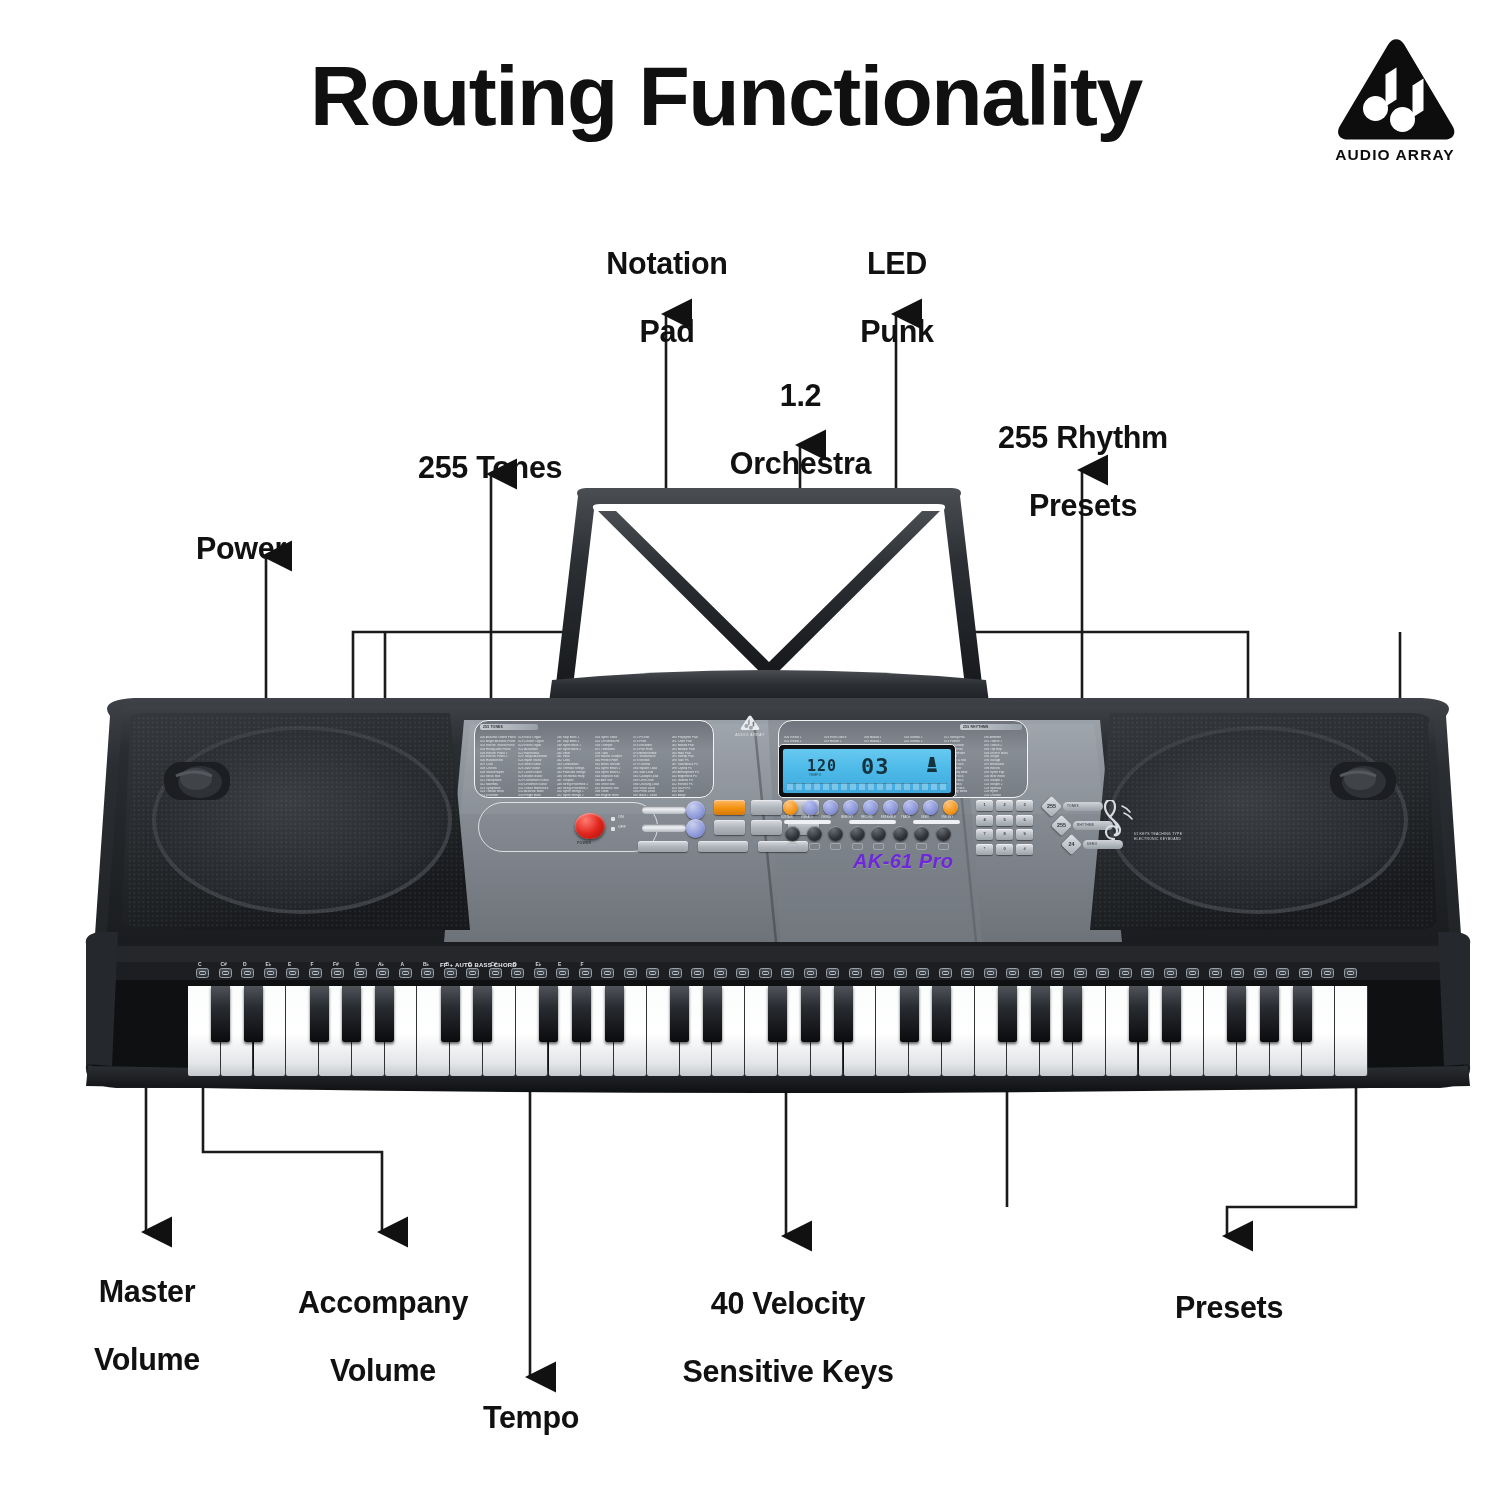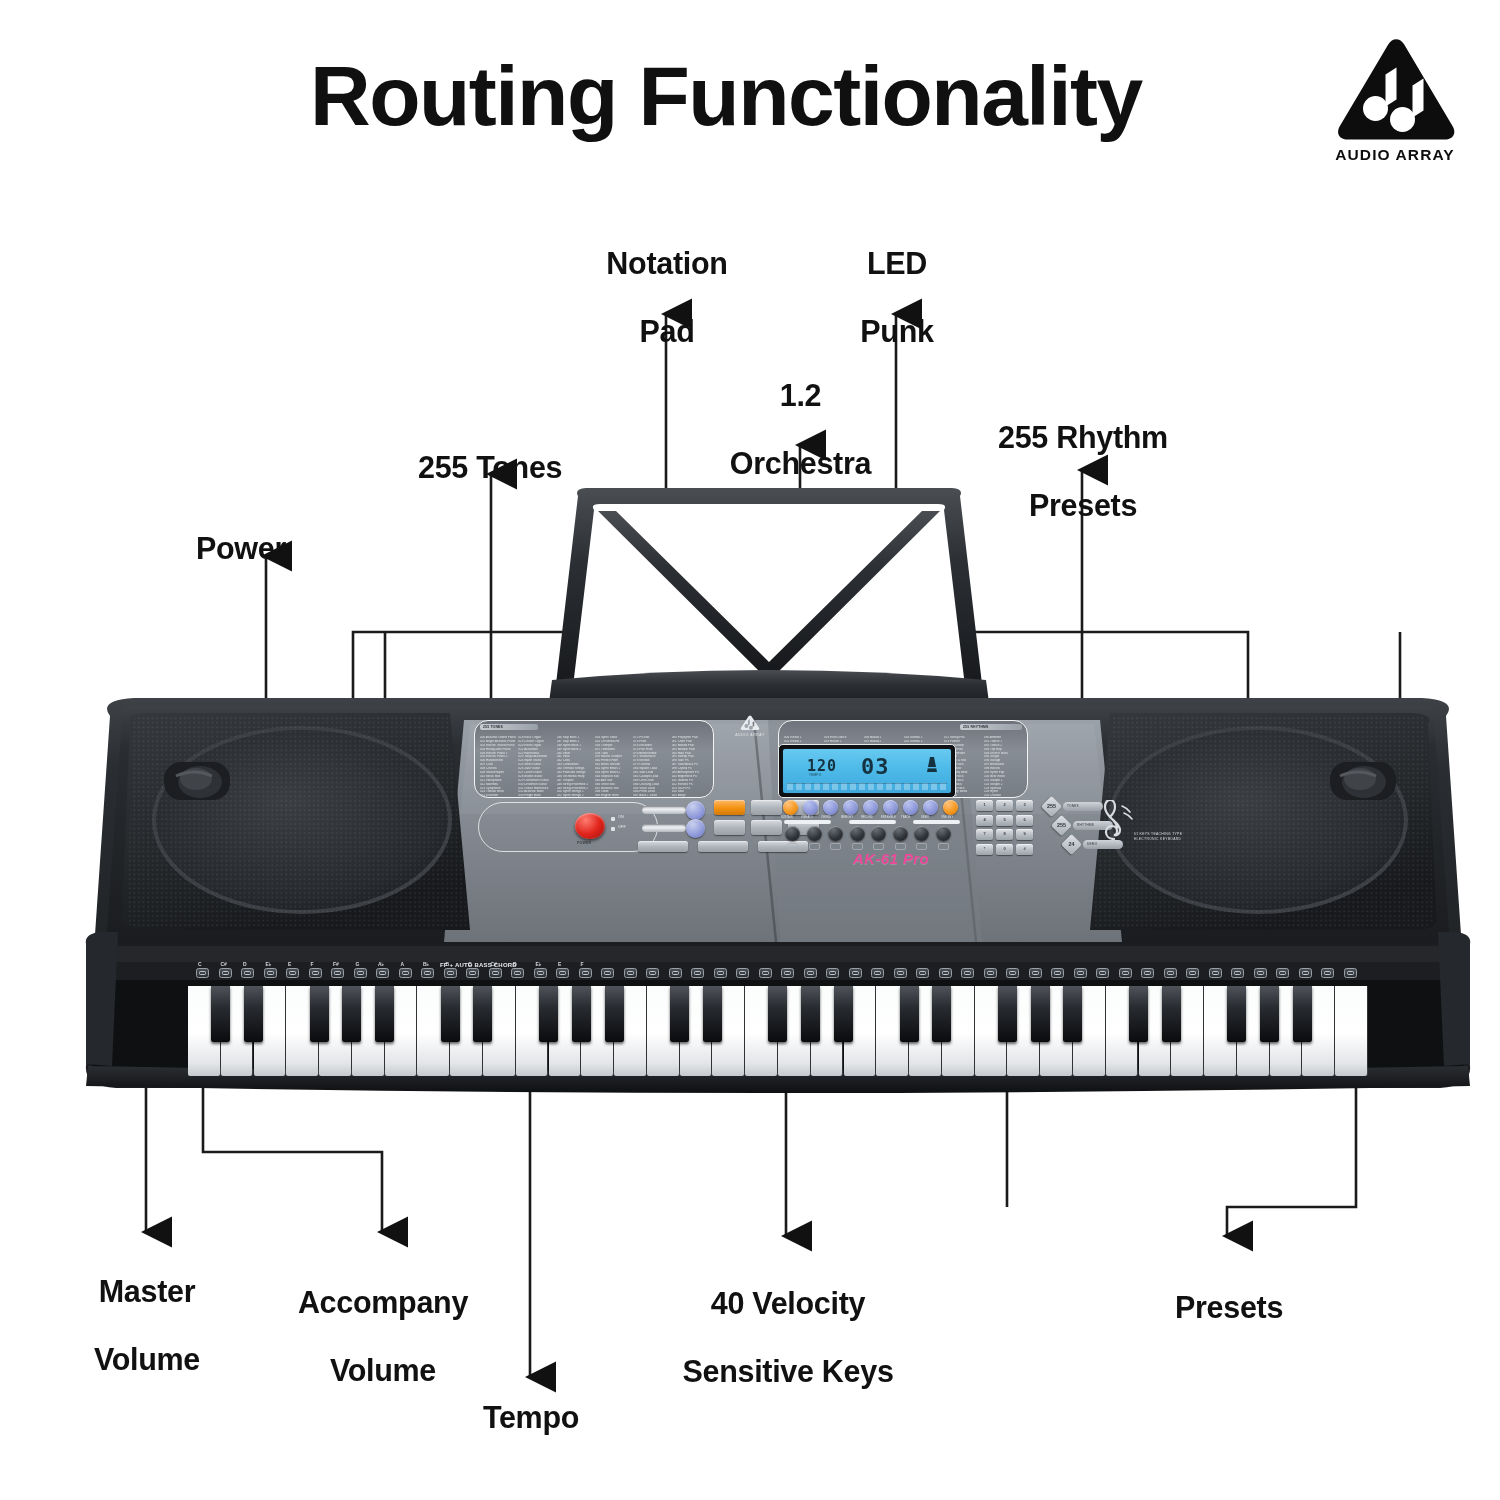--- a/index.html
+++ b/index.html
@@ -140,22 +140,22 @@
     width:15px; text-align:center; line-height:15px;
   }
   .pill-label {
     position:absolute; height:9px; border-radius:5px;
     background:linear-gradient(180deg,#cfd3d9,#9ba1a9);
     font-size:3.2px; color:#2f343a; line-height:9px; padding-left:4px;
     letter-spacing:.2px;
   }
 
   .model-name {
-    position:absolute; font-size:15px; font-weight:700;
-    color:#ec4899; letter-spacing:.4px;
+    position:absolute; font-size:20px; font-weight:700;
+    color:#6d28d9; letter-spacing:.4px;
     font-style:italic;
     text-shadow:0 1px 0 rgba(255,255,255,.18);
   }
 
   
   .key-icon {
     position:absolute; width:13px; height:10px; top:0;
     border:1px solid #9aa0a8; border-radius:2.5px;
     background:linear-gradient(180deg,#4a4f56,#2c3036);
   }

